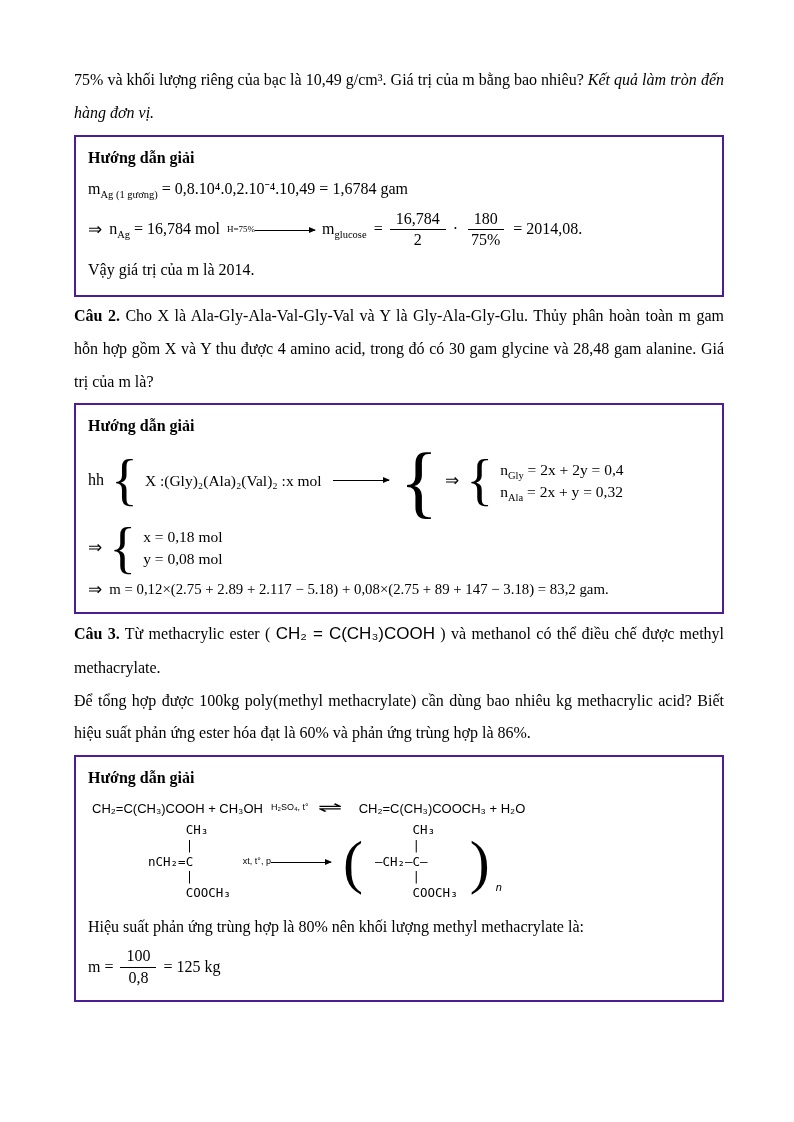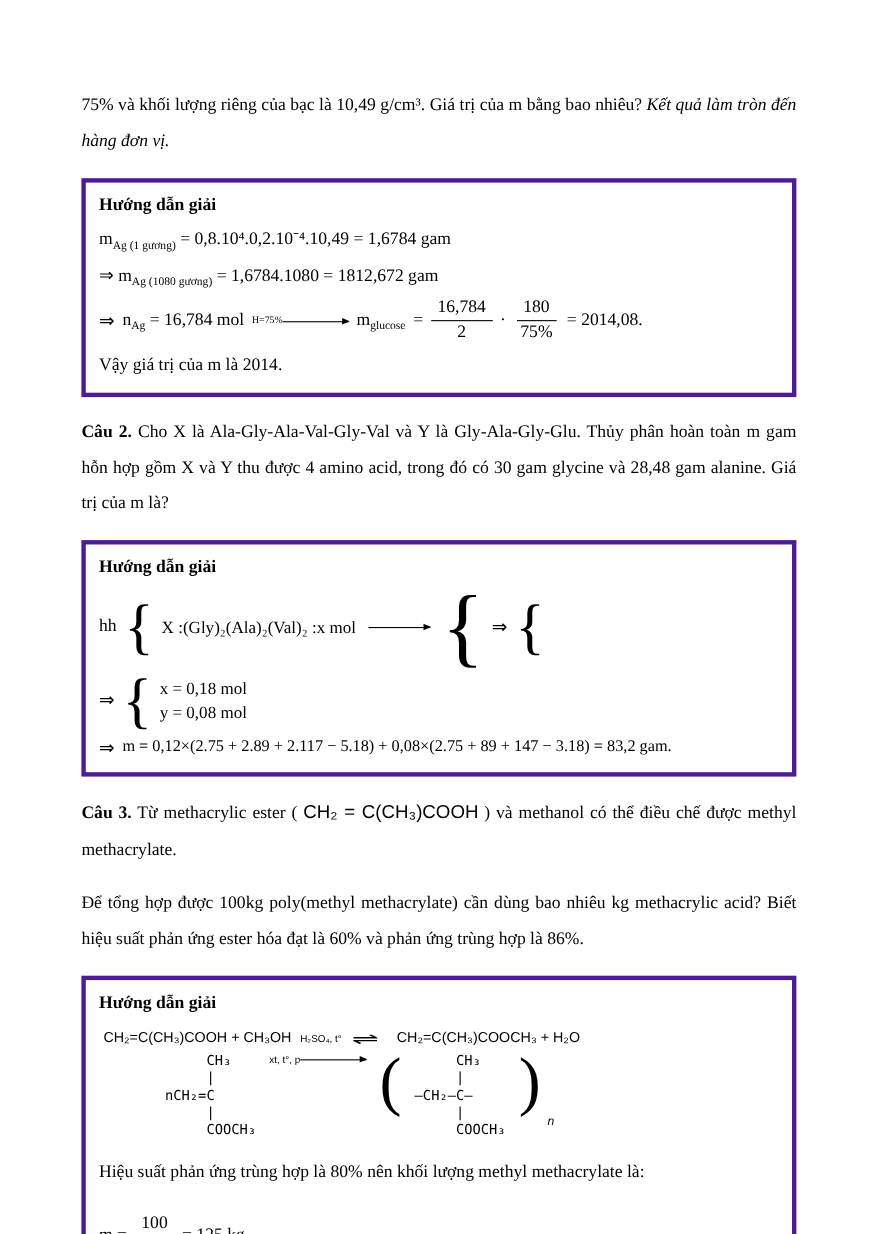--- a/index.html
+++ b/index.html
@@ -4,25 +4,25 @@
 <style>
   * { margin:0; padding:0; box-sizing:border-box; }
   html,body { background:#ffffff; }
   body {
     width:794px; height:1122px;
     font-family:"Liberation Serif", serif;
     font-size:16px; color:#000;
     overflow:hidden;
   }
   .page { padding:64px 70px 0 74px; }
-  .para { text-align:justify; line-height:2.05; margin:16px 0; }
+  .para { text-align:justify; line-height:2.05; margin:0 0; }
   .it { font-style:italic; }
   b { font-weight:700;font-family:Liberation Serif, serif; }
 
-  .box { border:4px solid #4c1d95; margin:5px 0 3px 0; padding:5px 12px 8px 12px; }
+  .box { border:2px solid #4c1d95; margin:5px 0 3px 0; padding:5px 12px 8px 12px; }
   .box-title { font-weight:700; line-height:1.95; }
 
   .fline { line-height:2.05; }
   .flex { display:flex; align-items:center; gap:7px; line-height:1.3; padding:3px 0; white-space:nowrap; }
   .nowrap { white-space:nowrap; }
   sub.txtsub { font-size:10.5px; line-height:0; }
   .implies { font-size:17px; }
 
   .frac { display:inline-flex; flex-direction:column; align-items:center; vertical-align:middle; line-height:1.3; }
   .frac .num { padding:0 6px; border-bottom:1px solid #000; }
@@ -37,48 +37,45 @@
   }
   .arrow-line.plain { margin:0 4px; width:56px; }
 
   .brace { font-family:"Liberation Serif", serif; font-weight:400; line-height:0.9; }
   .b2 { font-size:56px; }
   .b3 { font-size:80px; }
   .stack { display:inline-flex; flex-direction:column; justify-content:center; font-size:15.5px; line-height:1.4; }
 
   .smallmath { font-size:14.8px; }
 
-  .chem-line { display:flex; align-items:flex-end; gap:8px; margin:8px 0 2px 4px;
+  .chem-line { display:flex; align-items:flex-start; gap:8px; margin:8px 0 2px 4px;
     font-family:"Liberation Sans", sans-serif; font-size:13px; }
   .equil { display:inline-block; width:42px; text-align:center; transform:scaleX(2.1); font-size:14px; line-height:0.9; }
   .chem-inline { font-family:Liberation Sans, sans-serif; font-size:17px; }
 
-  .scheme { display:flex; align-items:flex-start; gap:12px; margin:6px 0 10px 60px;
+  .scheme { display:flex; align-items:center; gap:12px; margin:6px 0 10px 60px;
     font-family:"Liberation Sans", sans-serif; font-size:13px; }
   .struct { font-family:"DejaVu Sans Mono", monospace; font-size:12.5px; line-height:1.25; white-space:pre; }
   .pparen { font-size:60px; font-family:"Liberation Serif", serif; font-weight:300; line-height:0.9; }
   .poly-n { align-self:flex-end; font-style:italic; font-size:11px; margin:0 0 8px -6px; }
 </style>
 </head>
 <body>
 
 <div class="page">
 
   <p class="para"><span>75% và khối lượng riêng của bạc là 10,49 g/cm³. Giá trị của m bằng bao nhiêu? </span><span class="it">Kết quả làm tròn đến hàng đơn vị.</span></p>
 
   <div class="box">
     <div class="box-title">Hướng dẫn giải</div>
 
     <div class="fline">
       <span>m</span><sub class="txtsub">Ag (1 gương)</sub><span> = 0,8.10⁴.0,2.10⁻⁴.10,49 = 1,6784 gam</span>
     </div>
 
-    <div class="fline">
-      <span>⇒ m</span><sub class="txtsub">Ag (1080 gương)</sub><span> = 1,6784.1080 = 1812,672 gam</span>
-    </div>
 
     <div class="fline flex">
       <span class="implies">⇒</span>
       <span class="nowrap"><span>n</span><sub class="txtsub">Ag</sub><span> = 16,784 mol</span></span>
       <span class="arrow-stack">
         <span class="arrow-label">H=75%</span>
         <span class="arrow-line"></span>
       </span>
       <span><span>m</span><sub class="txtsub">glucose</sub></span>
       <span>=</span>
@@ -105,20 +102,24 @@
     <div class="fline flex">
       <span>hh</span>
       <span class="brace b2">{</span>
       <span class="stack">
         <span>X :(Gly)₂(Ala)₂(Val)₂ :x mol</span>
       </span>
       <span class="arrow-line plain"></span>
       <span class="brace b3">{</span>
       <span class="implies">⇒</span>
       <span class="brace b2">{</span>
+      <span class="stack">
+        <span><span>n</span><sub class="txtsub">Gly</sub><span> = 2x + 2y = 0,4</span></span>
+        <span><span>n</span><sub class="txtsub">Ala</sub><span> = 2x + y = 0,32</span></span>
+      </span>
     </div>
 
     <div class="fline flex">
       <span class="implies">⇒</span>
       <span class="brace b2">{</span>
       <span class="stack">
         <span>x = 0,18 mol</span>
         <span>y = 0,08 mol</span>
       </span>
     </div>

